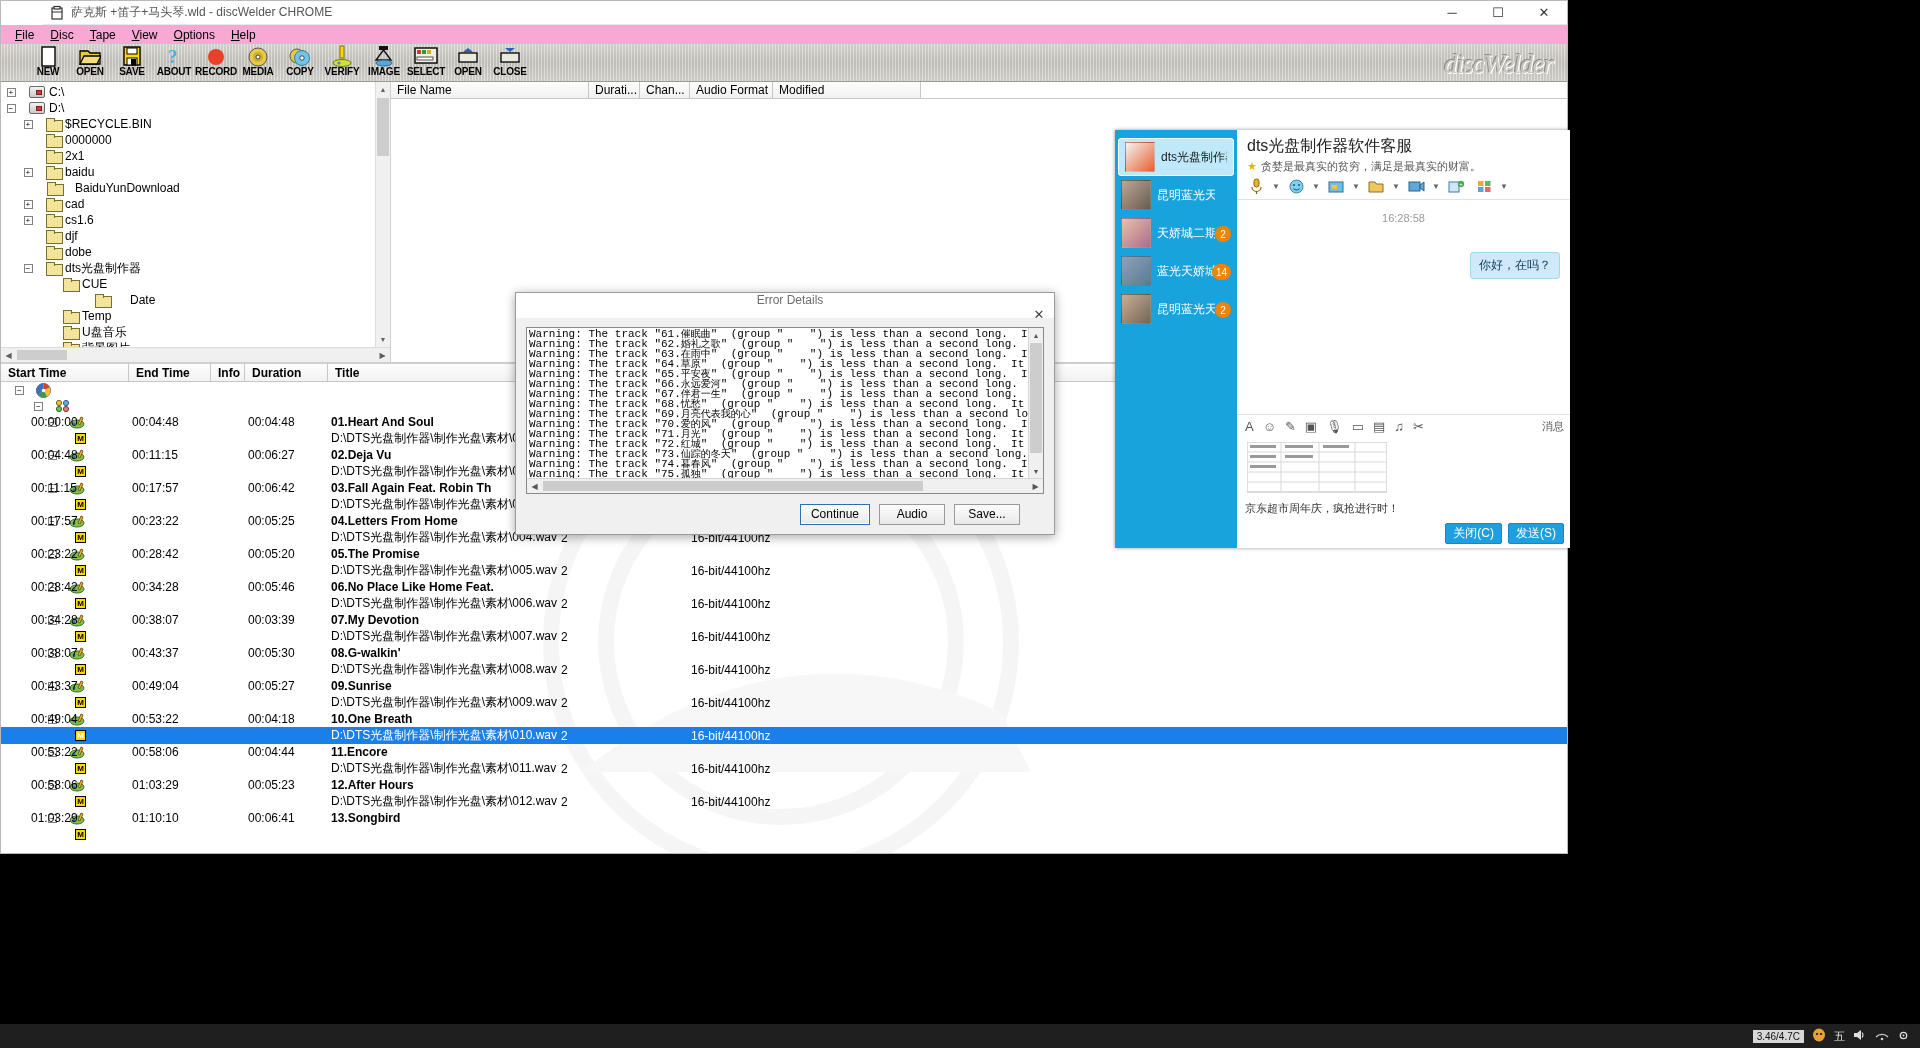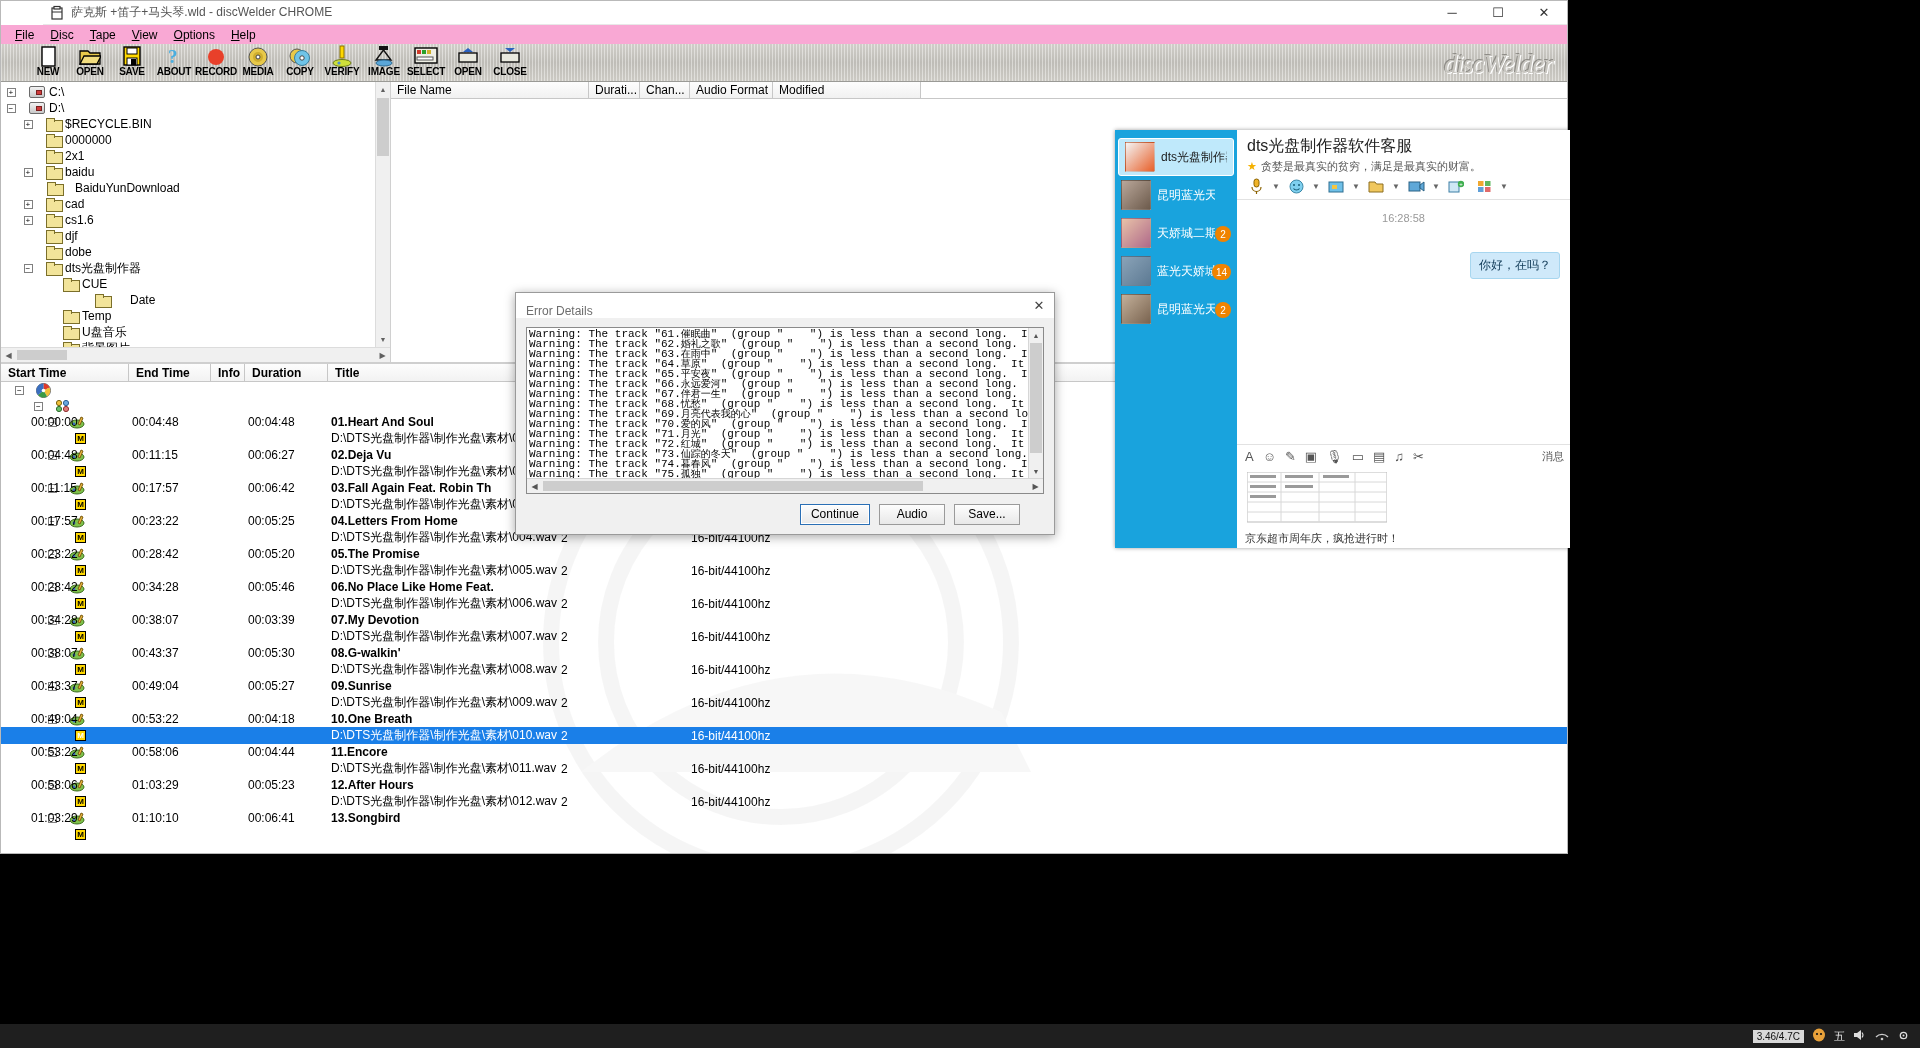--- a/index.html
+++ b/index.html
@@ -179,22 +179,22 @@
           border:1px solid #1589c4;border-radius:2px;display:flex;align-items:center;
           justify-content:center;padding:0 7px;}
 
   
   #errdlg{
     position:absolute; left:515px; top:292px; width:540px; height:243px;
     background:#f0f0f0; border:1px solid #9a9a9a;
     box-shadow:0 2px 10px rgba(0,0,0,.35);
     display:flex; flex-direction:column;
   }
-  .ed-title{height:26px;display:flex;align-items:flex-end;padding-left:10px;
-            background:#fff;border-bottom:1px solid #f0f0f0;}
+  .ed-title{height:26px;display:flex;align-items:center;padding-left:10px;
+            background:#fff;border-bottom:1px solid #f0f0f0;flex-direction:column;}
   .ed-title .t{font-size:12px;color:#6d6d6d;}
   .ed-title .x{margin-left:auto;width:30px;height:26px;display:flex;
                align-items:center;justify-content:center;font-size:13px;color:#444;}
   .ed-body{flex:1;padding:8px 10px 0 10px;display:flex;flex-direction:column;}
   .ed-list{flex:1;border:1px solid #8a8a8a;background:#fff;position:relative;
            overflow:hidden;}
   .ed-lines{position:absolute;left:2px;top:1px;right:16px;
             font-family:"Liberation Mono",monospace;font-size:11px;line-height:10px;
             color:#000;white-space:pre;}
   .ed-line{height:10px;display:flex;align-items:center;white-space:pre;}
@@ -1048,20 +1048,24 @@
           <rect x="38" y="13" width="28" height="3"></rect>
             <rect x="76" y="3" width="26" height="3"></rect>
         </g>
       </svg>
     </div>
 
     <div class="qq-ad">
       <span>京东超市周年庆，疯抢进行时！</span>
     </div>
 
+    <div class="qq-btns">
+      <div class="qq-btn">关闭(C)</div>
+      <div class="qq-btn">发送(S)</div>
+    </div>
   </div>
 </div>
 
 <div id="errdlg">
   <div class="ed-title">
     <span class="t">Error Details</span>
     <span class="x">✕</span>
   </div>
   <div class="ed-body">
     <div class="ed-list">

